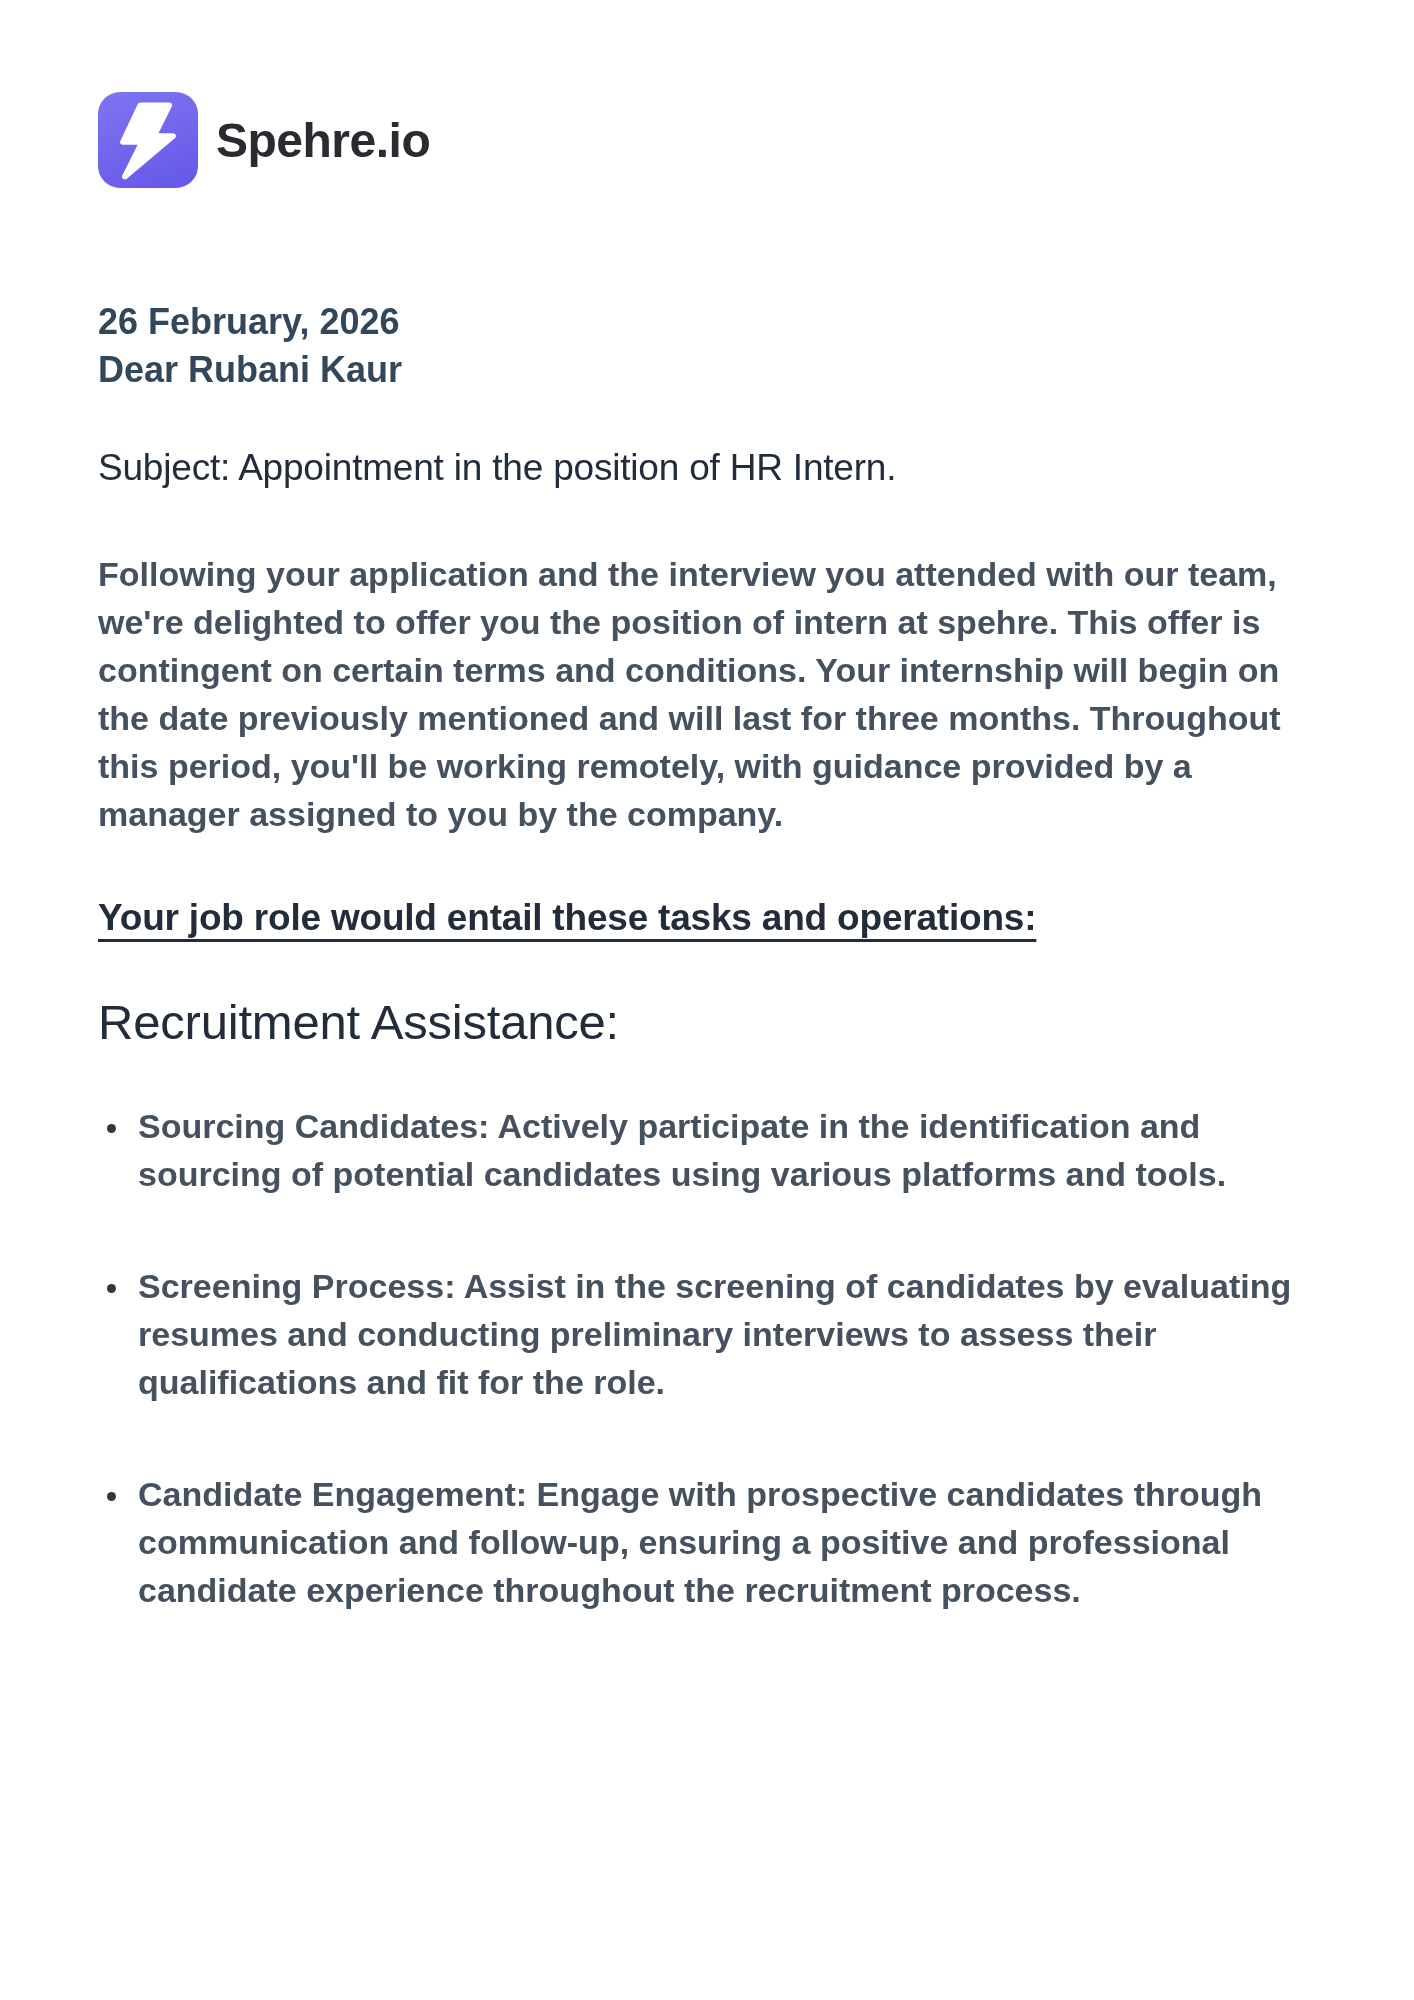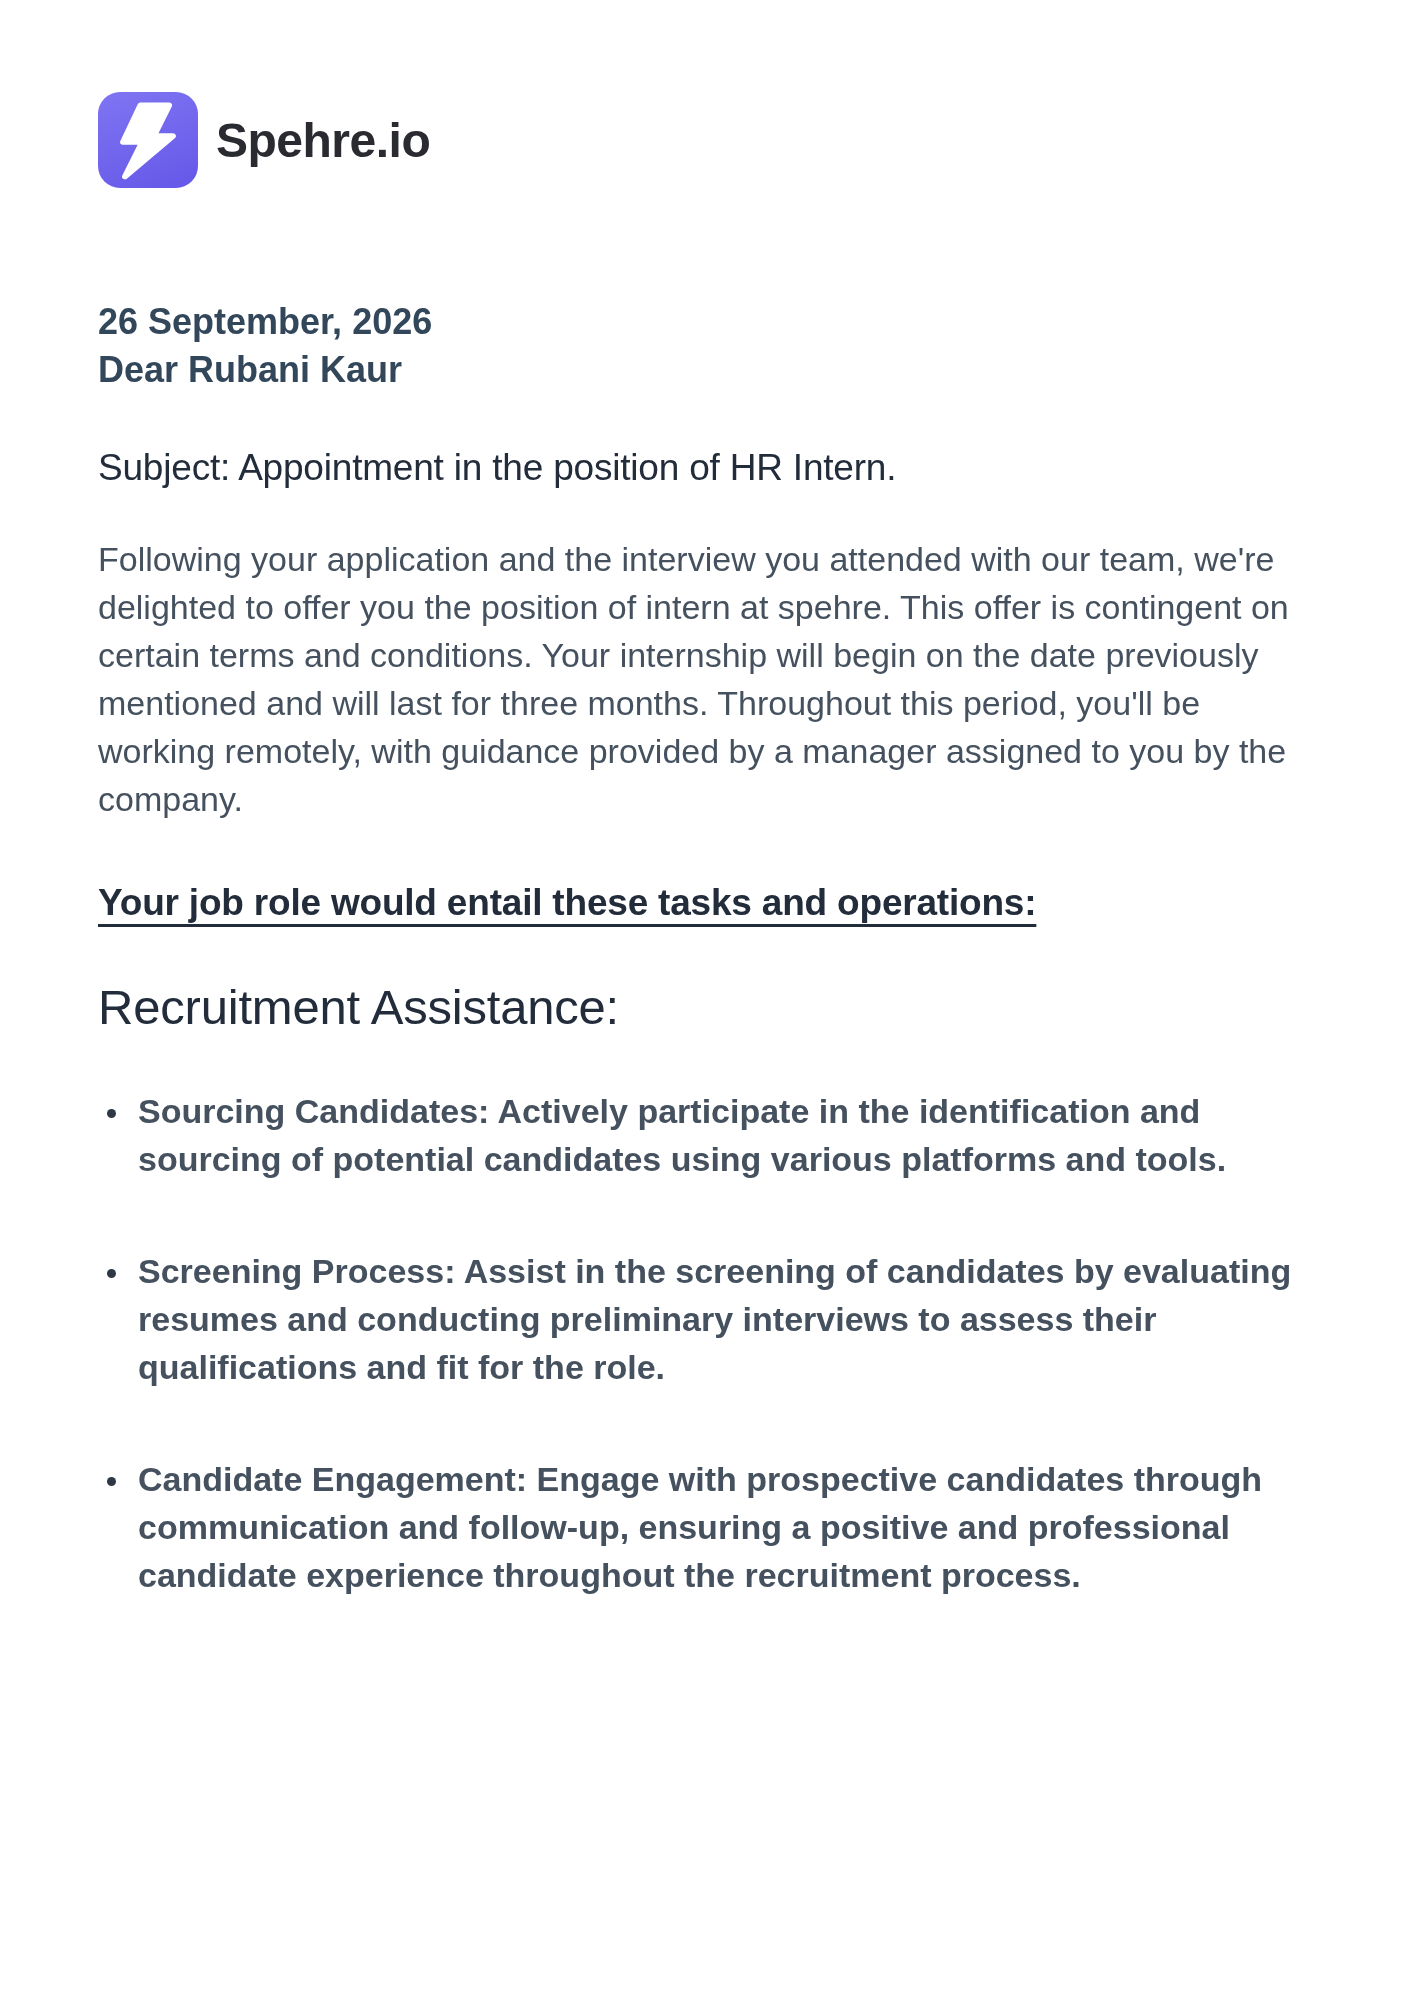--- a/index.html
+++ b/index.html
@@ -52,24 +52,24 @@
   }
   .subject {
     margin: 50px 0 0 0;
     font-size: 37px;
     font-weight: 400;
     line-height: 48px;
     color: #222c3a;
     letter-spacing: -0.2px;
   }
   .para {
-    margin: 43px 0 0 0;
+    margin: 58px 0 0 0;
     max-width: 1216px;
     font-size: 34px;
-    font-weight: 400;
+    font-weight: 700;
     line-height: 48px;
     color: #45515e;
   }
   .section-underline {
     margin: 56px 0 0 0;
     font-size: 37px;
     font-weight: 700;
     line-height: 48px;
     color: #222c3a;
     text-decoration: underline;
@@ -109,21 +109,21 @@
   <header class="logo-row">
     <div class="logo-icon">
       <svg viewBox="0 0 100 100" aria-hidden="true">
         <path d="M72 14 L42 14 L24 52 L44 52 L26 88 L76 46 L56 46 Z" fill="#ffffff" stroke="#ffffff" stroke-width="6" stroke-linejoin="round"></path>
       </svg>
     </div>
     <div class="logo-text">Spehre.io</div>
   </header>
 
   <div class="date-block">
-    <p class="date-line">26 September, 2026</p>
+    <p class="date-line">26 February, 2026</p>
     <p class="date-line">Dear Rubani Kaur</p>
   </div>
 
   <p class="subject">Subject: Appointment in the position of HR Intern.</p>
 
   <p class="para">Following your application and the interview you attended with our team, we're delighted to offer you the position of intern at spehre. This offer is contingent on certain terms and conditions. Your internship will begin on the date previously mentioned and will last for three months. Throughout this period, you'll be working remotely, with guidance provided by a manager assigned to you by the company.</p>
 
   <p class="section-underline">Your job role would entail these tasks and operations:</p>
 
   <p class="subsec">Recruitment Assistance:</p>

